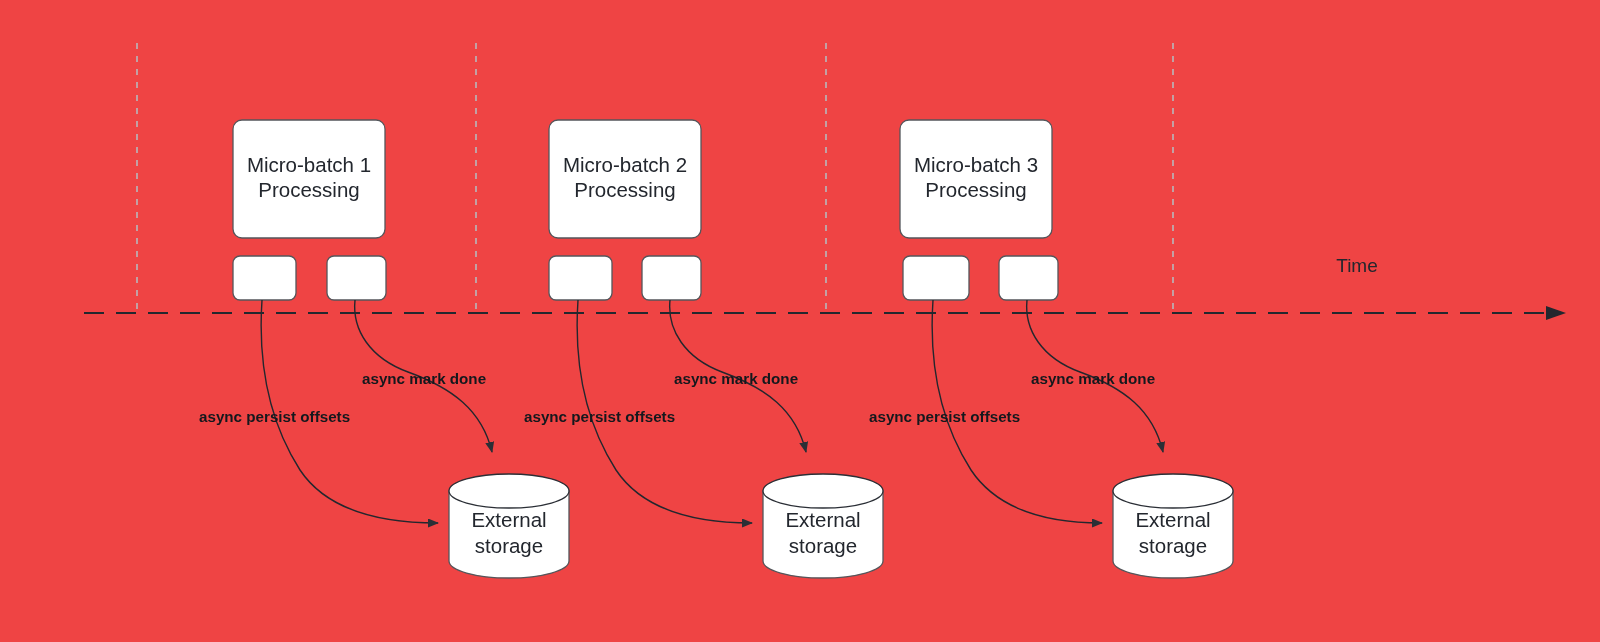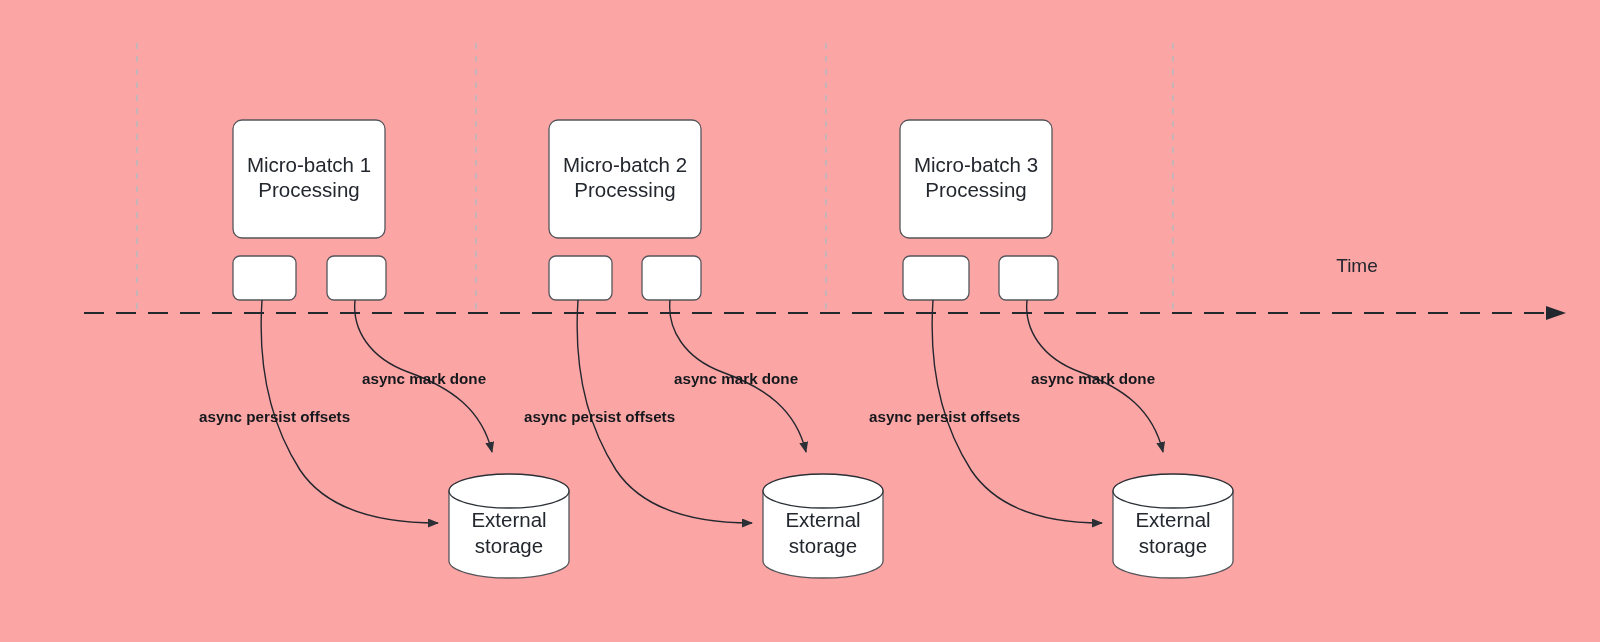--- a/index.html
+++ b/index.html
@@ -10,21 +10,21 @@
   body {
     width: 1600px;
     height: 642px;
     font-family: "Liberation Sans", sans-serif;
     overflow: hidden;
   }
   #diagram-root {
     position: relative;
     width: 1600px;
     height: 642px;
-    background: #fca5a5;
+    background: #ef4444;
   }
   svg.canvas {
     position: absolute;
     top: 0;
     left: 0;
     width: 1600px;
     height: 642px;
   }
   .shape-stroke {
     fill: #ffffff;

